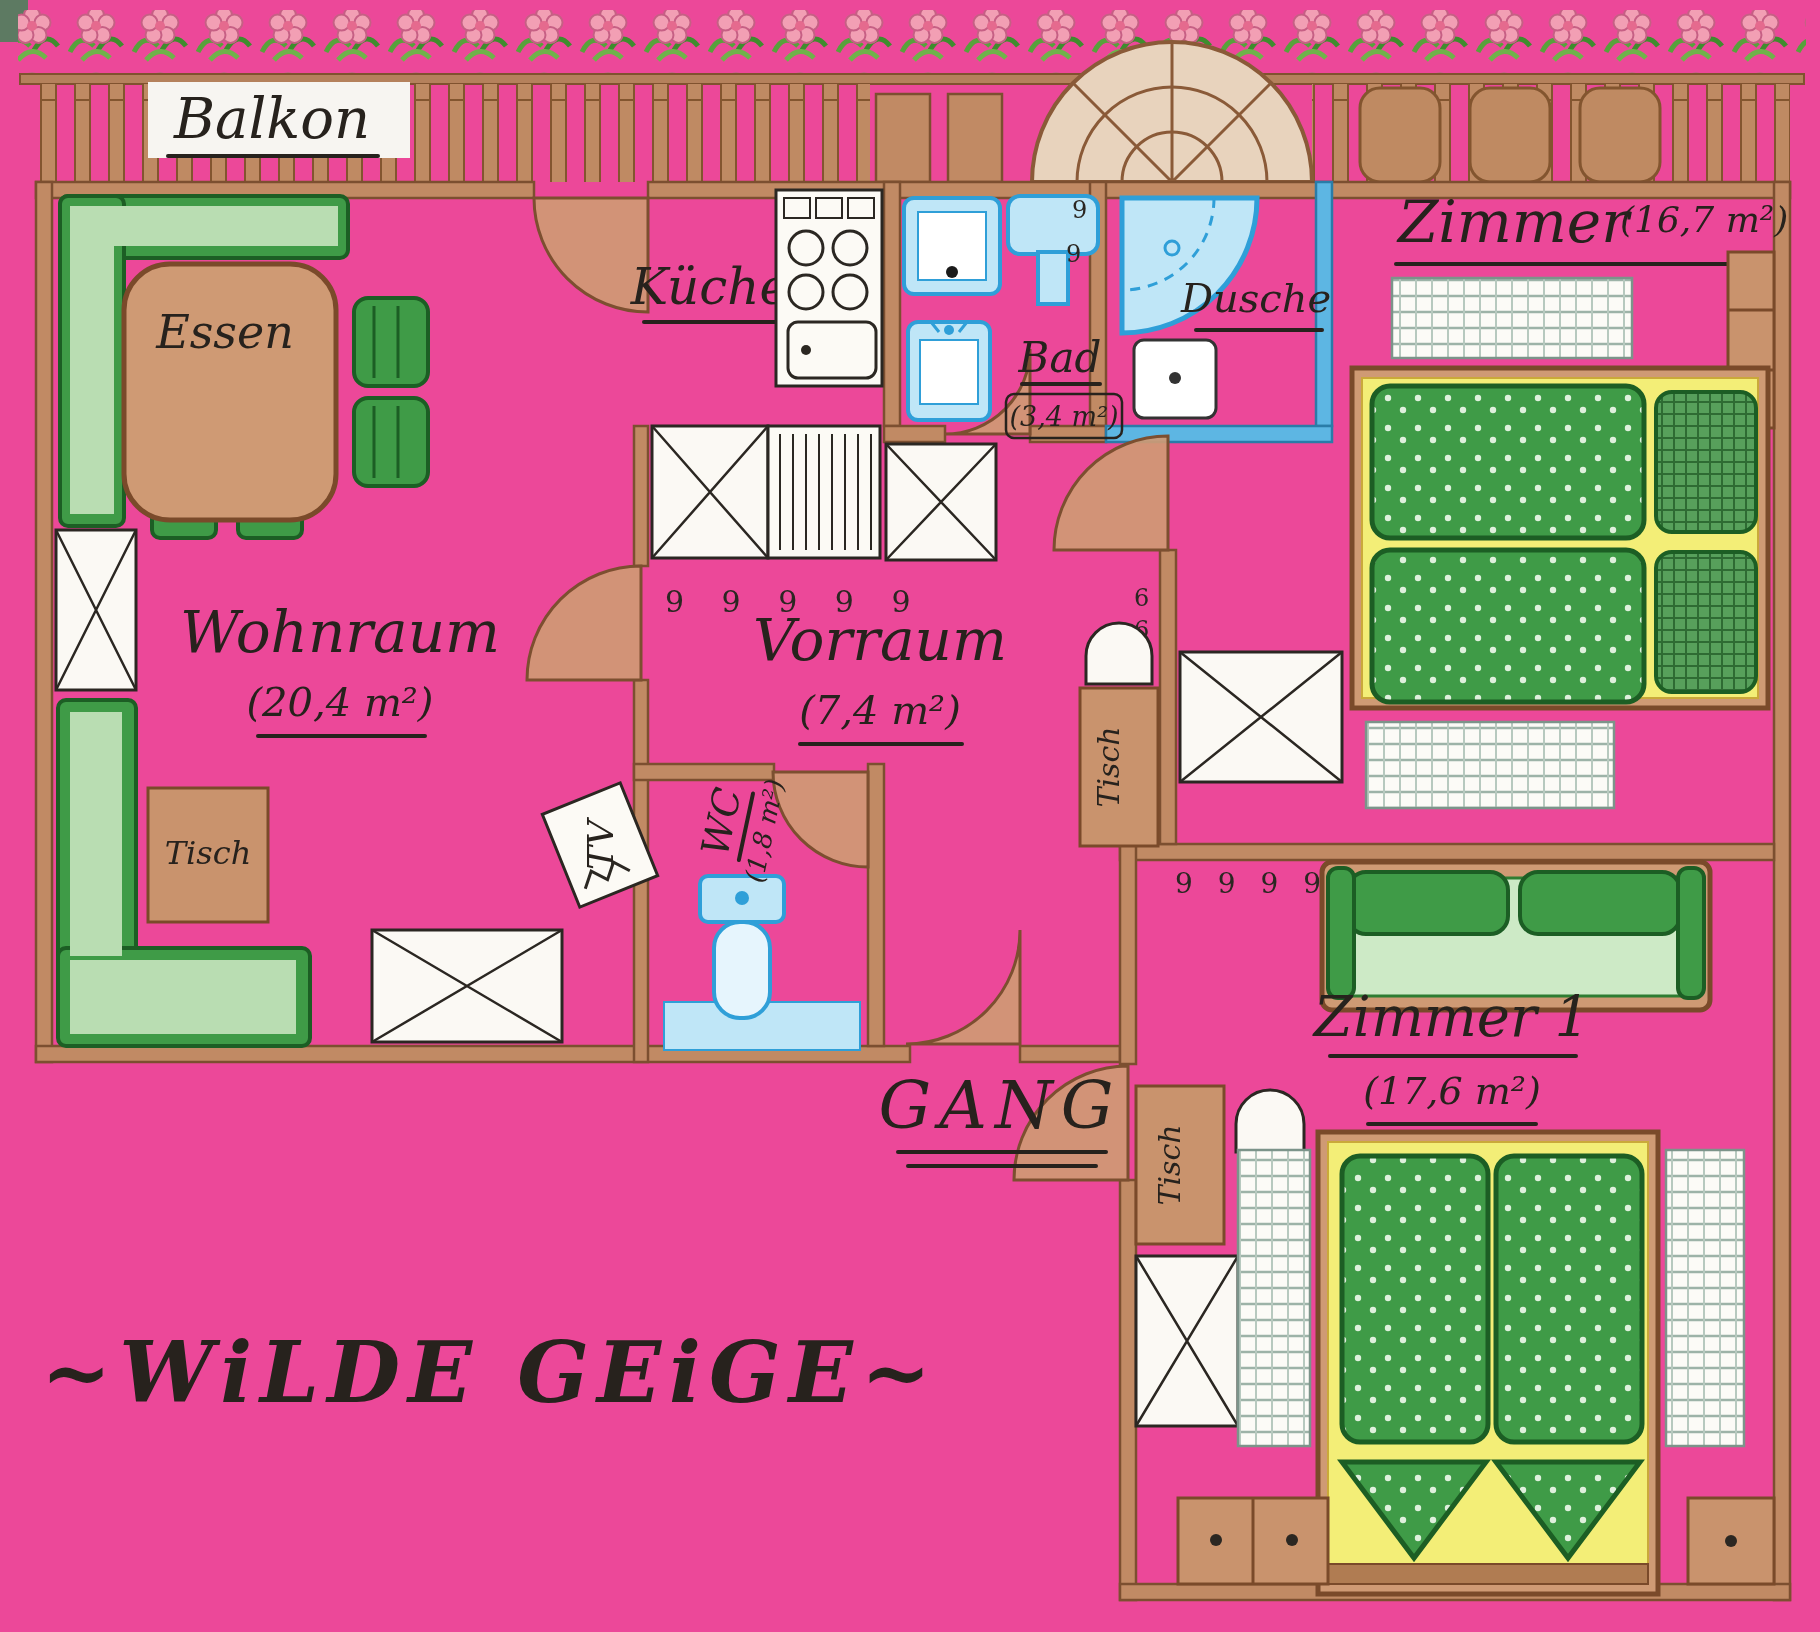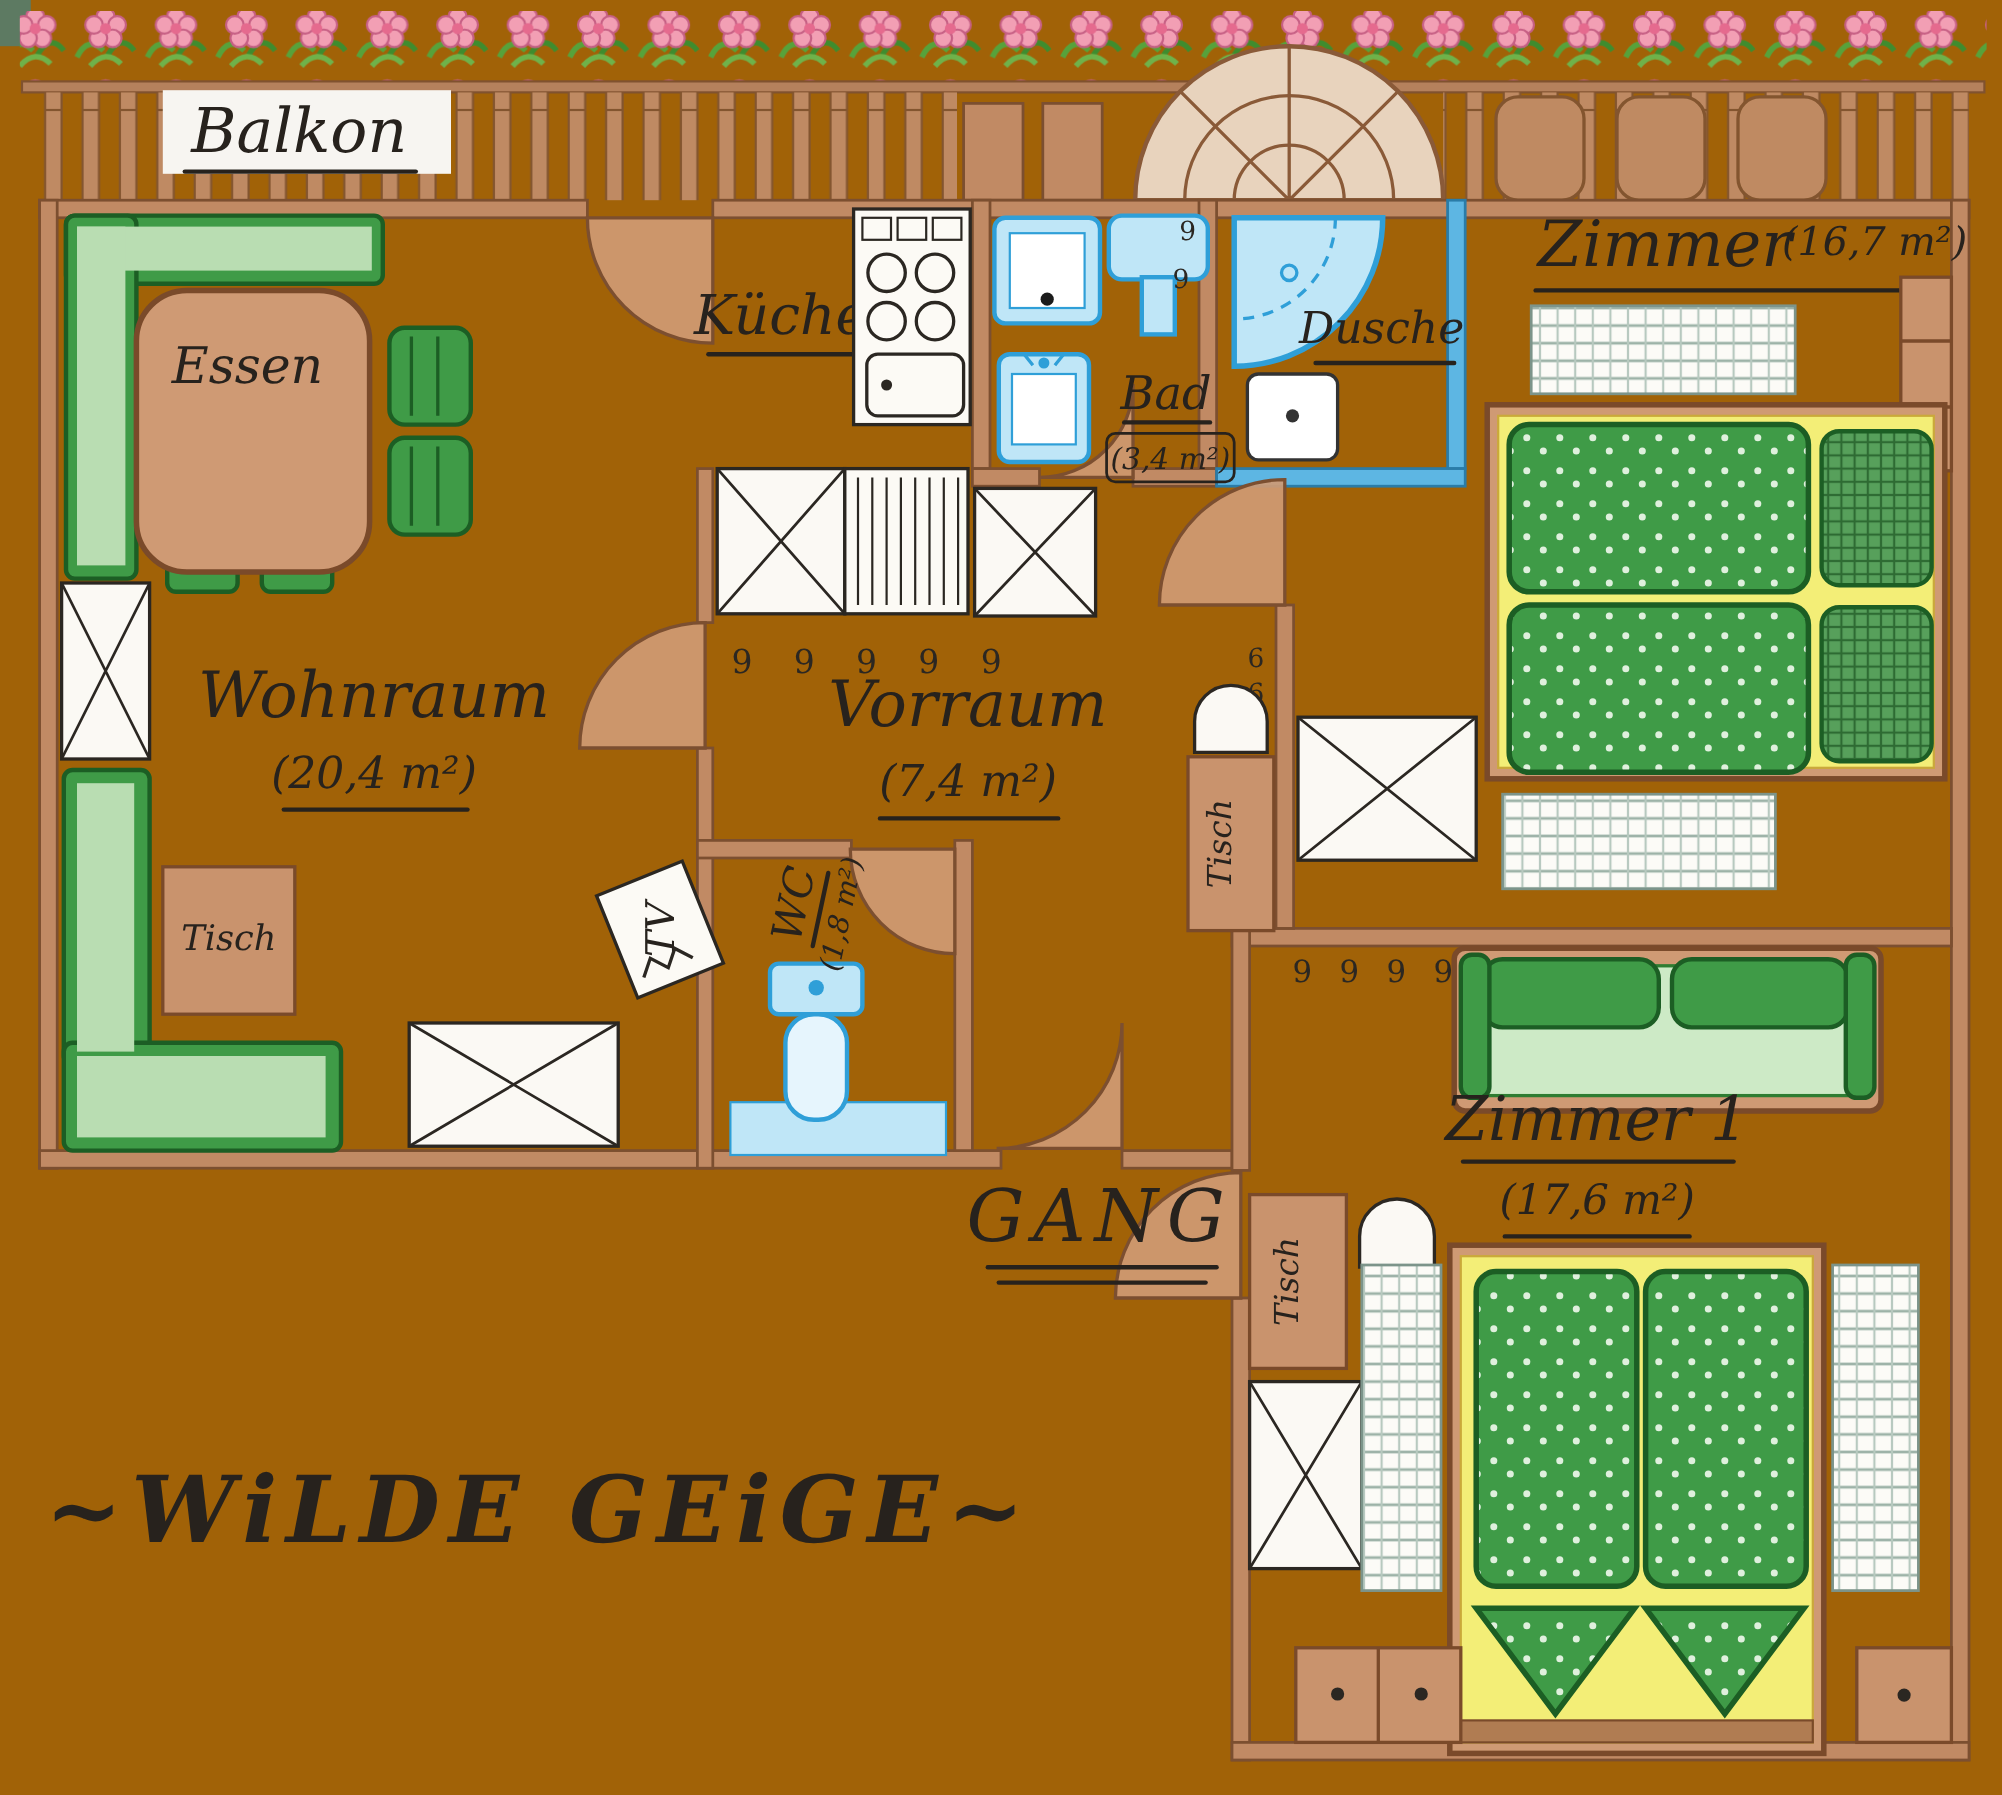--- a/index.html
+++ b/index.html
@@ -1,16 +1,16 @@
 <!DOCTYPE html>
 <html><head>
 <meta charset="utf-8">
 <style>
   html,body{margin:0;padding:0;background:#dcdad6;}
-  #stage{position:relative;width:1820px;height:1632px;background:#a16207;overflow:hidden;}
+  #stage{position:relative;width:1820px;height:1632px;background:#ec4899;overflow:hidden;}
   svg{position:absolute;left:0;top:0;}
   .wall{fill:#c18a64;stroke:#7c4f30;stroke-width:2.5;}
   .wallblue{fill:#5db6e3;stroke:#2a7ca8;stroke-width:2.5;}
   .door{fill:#cf9a74;fill-opacity:.92;stroke:#7c4f30;stroke-width:3;}
   .lbl{font-family:"DejaVu Serif",serif;font-style:italic;fill:#27221d;}
   .marks{font-family:"DejaVu Serif",serif;fill:#2b2722;}
   .uline{stroke:#27221d;stroke-width:4;stroke-linecap:round;}
   .xbox{fill:#fbf9f4;stroke:#2b2722;stroke-width:3;}
   .xline{stroke:#2b2722;stroke-width:2.5;}
   .greenF{fill:#3f9b47;stroke:#1c5e24;stroke-width:4;}

